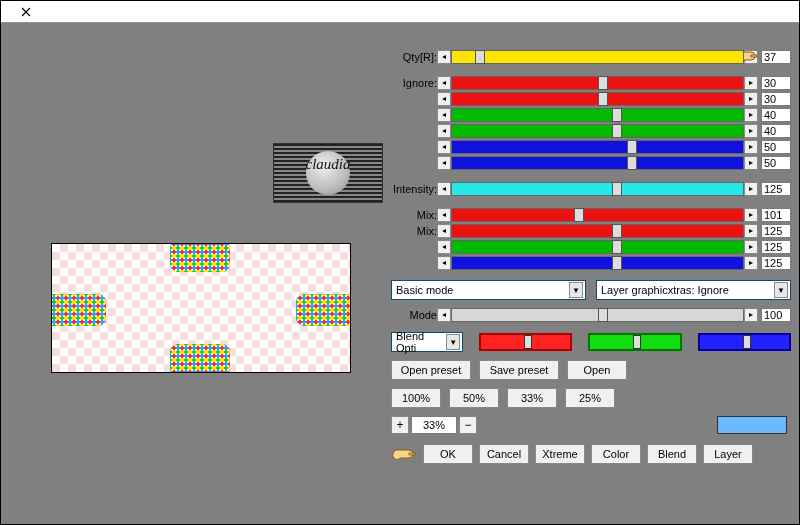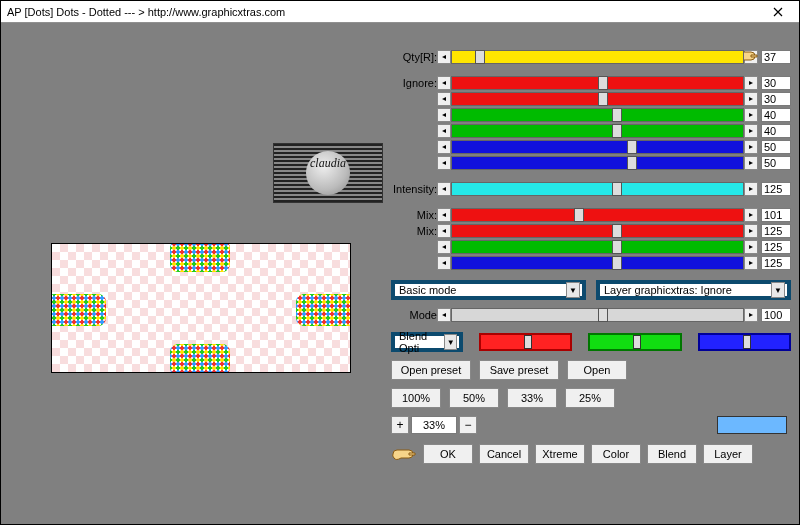--- a/index.html
+++ b/index.html
@@ -6,61 +6,60 @@
   body { background: #808080; width: 800px; height: 525px; overflow: hidden; border: 1px solid #000; position: relative; }
   .titlebar { background: #fff; height: 22px; display: flex; align-items: center; justify-content: space-between; padding: 0 2px 0 6px; border-bottom: 1px solid #909090; }
   .titlebar .title { color: #000; }
   .titlebar .close { width: 38px; height: 18px; display: flex; align-items: center; justify-content: center; cursor: pointer; }
   .main { display: flex; height: calc(100% - 22px); }
   .left { width: 380px; position: relative; }
   .watermark { position: absolute; left: 272px; top: 120px; width: 110px; height: 60px;
     background: repeating-linear-gradient(0deg,#222 0 2px,#888 2px 4px);
     border: 1px solid #333; display:flex; align-items:center; justify-content:center; }
   .watermark .globe { width: 44px; height: 44px; border-radius: 50%; background: radial-gradient(circle at 40% 35%, #eee, #bbb 60%, #888); position: relative; }
-  .watermark .tag { position: absolute; font-style: italic; font-family: cursive; font-size: 12px; color: #111; top: 12px; }
+  .watermark .tag { position: absolute; font-style: italic; font-family: cursive; font-size: 15px; color: #111; top: 12px; }
   .preview { position: absolute; left: 50px; top: 220px; width: 300px; height: 130px; background: #fff; border: 1px solid #000; overflow:hidden;
     background-image: linear-gradient(45deg,#f8ddde 25%,transparent 25%),linear-gradient(-45deg,#f8ddde 25%,transparent 25%),linear-gradient(45deg,transparent 75%,#f8ddde 75%),linear-gradient(-45deg,transparent 75%,#f8ddde 75%);
     background-size: 16px 16px; background-position: 0 0,0 8px,8px -8px,-8px 0; }
   .blob { position:absolute; width:60px; height:32px;
     background-image: radial-gradient(circle, #e33 2px, transparent 2px),
                       radial-gradient(circle, #39f 2px, transparent 2px),
                       radial-gradient(circle, #fd0 2px, transparent 2px),
                       radial-gradient(circle, #2c2 2px, transparent 2px);
     background-size: 8px 8px; background-position: 0 0, 4px 0, 0 4px, 4px 4px; border-radius: 8px; }
   .right { flex: 1; padding: 26px 8px 6px 10px; position: relative; }
   .row { display: flex; align-items: center; height: 15px; margin-bottom: 1px; }
   .lbl { width: 46px; text-align: right; color: #000; }
   .slider-wrap { flex: 1; display: flex; align-items: center; height: 14px; }
   .arrow-btn { width: 14px; height: 14px; background: #f0f0f0; border: 1px solid #888; display: flex; align-items: center; justify-content: center; font-size: 8px; line-height: 1; cursor: pointer; }
   .track { flex: 1; height: 14px; position: relative; border: 1px solid #666; }
   .thumb { position: absolute; top: -1px; width: 10px; height: 14px; background: #ddd; border: 1px solid #555; }
   .val { width: 30px; height: 14px; background: #fff; border: 1px solid #7a7a7a; text-align: left; padding: 0 2px; margin-left: 3px; font-size:11px; line-height:12px; }
   .gap10 { height: 10px; }
   .dropdown-row { display:flex; gap:10px; margin-top:10px; }
-  .dropdown { height:20px; background:#fff; border:4px solid #0c4a6e; display:flex; align-items:center; justify-content:space-between; padding:0 2px 0 4px; cursor:pointer; }
+  .dropdown { height:20px; background:#fff; border:1px solid #0c4a6e; display:flex; align-items:center; justify-content:space-between; padding:0 2px 0 4px; cursor:pointer; }
   .dropdown .dd-arrow { width:14px; height:16px; background:#e8e8e8; border:1px solid #888; display:flex; align-items:center; justify-content:center; font-size:8px; }
   .btn { height:20px; background:#f0f0f0; border:1px solid #888; padding:0 8px; display:inline-flex; align-items:center; justify-content:center; cursor:pointer; }
   .btn-row { display:flex; gap:8px; margin-top:8px; }
   .blend-row { display:flex; gap:16px; margin-top:8px; align-items:center; }
   .blend-slider { flex:1; height:18px; border:2px solid; position:relative; }
   .blend-slider .bs-thumb { position:absolute; top:0; bottom:0; width:8px; background:#ddd; border:1px solid #333; }
   .zoom-row { display:flex; align-items:center; gap:2px; margin-top:8px; }
   .zoom-btn { width:18px; height:18px; background:#f0f0f0; border:1px solid #888; display:flex; align-items:center; justify-content:center; cursor:pointer; font-size:12px; }
   .zoom-val { width:46px; height:18px; background:#fff; border:1px solid #7a7a7a; text-align:center; line-height:16px; }
   .swatch { width:70px; height:18px; background:#6cb8ff; border:1px solid #333; margin-left:auto; margin-right:4px; }
   .bottom-row { display:flex; gap:6px; margin-top:10px; align-items:center; }
   .finger { width:26px; height:18px; position:relative; }
   .finger svg { width:26px; height:18px; }
   .qty-finger { position:absolute; right:40px; top:24px; width:26px; height:18px; }
 </style>
 </head>
 <body>
 
 <div class="titlebar">
-  <span class="title">AP [Dots]  Dots - Dotted    --- &gt; http://www.graphicxtras.com</span>
   <div class="close">
     <svg width="10" height="10" viewBox="0 0 10 10">
         <path d="M1 1 L9 9 M9 1 L1 9" stroke="#000" stroke-width="1.2"></path>
       </svg>
   </div>
 </div>
 
 <div class="main">
 
   <div class="left">

